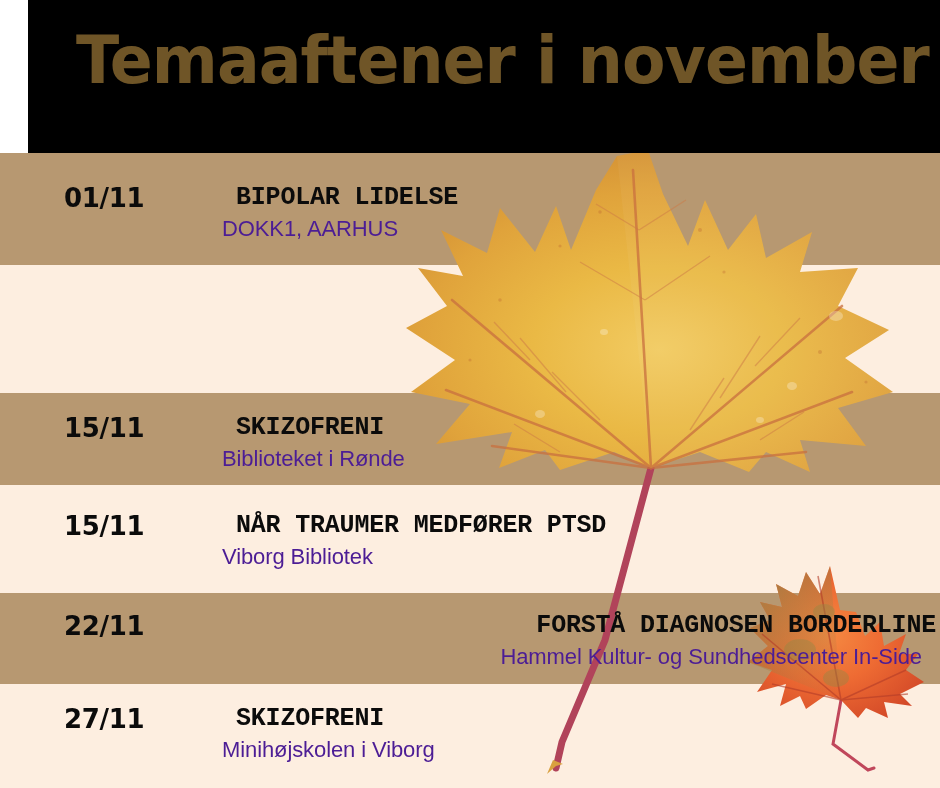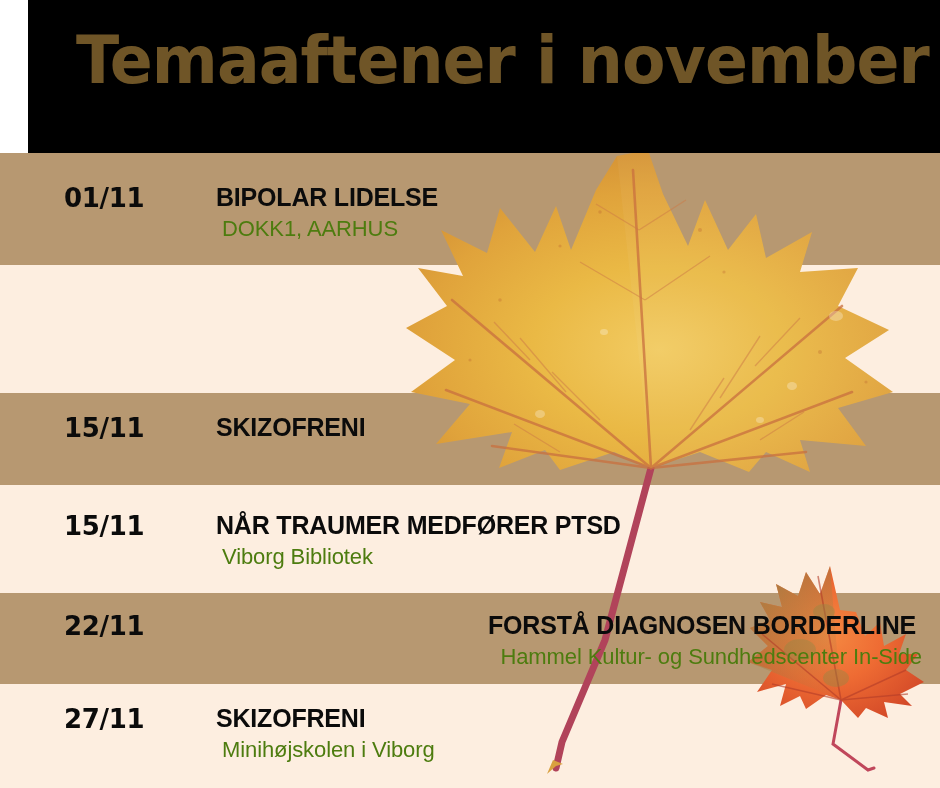--- a/index.html
+++ b/index.html
@@ -77,37 +77,37 @@
     left: 64px;
     font-family: "DejaVu Sans", sans-serif;
     font-size: 26px;
     font-weight: 700;
     color: #0b0b0b;
     letter-spacing: -0.3px;
     white-space: nowrap;
   }
   .row-title {
     position: absolute;
-    left: 216px;
+    left: 236px;
     width: 700px;
-    font-family: Liberation Sans, sans-serif;
+    font-family: Liberation Mono, monospace;
     font-size: 25px;
     font-weight: 700;
     color: #0b0b0b;
     letter-spacing: -0.2px;
     line-height: 1.32;
   }
   .row-venue {
     position: absolute;
     left: 222px;
     width: 700px;
     font-family: "Liberation Sans", sans-serif;
     font-size: 22px;
     font-weight: 400;
-    color: #4d7c0f;
+    color: #4c1d95;
     letter-spacing: -0.1px;
     line-height: 1.25;
   }
 
   
 </style>
 </head>
 <body>
 
 <div id="poster">
@@ -230,20 +230,21 @@
     <div class="row" style="top:153px;height:112px;">
       <div class="row-date" style="top:30px;">01/11</div>
       <div class="row-title" style="top:28px;">BIPOLAR LIDELSE</div>
       <div class="row-venue" style="top:62px;">DOKK1, AARHUS</div>
     </div>
 
 
     <div class="row" style="top:393px;height:92px;">
       <div class="row-date" style="top:20px;">15/11</div>
       <div class="row-title" style="top:18px;">SKIZOFRENI</div>
+      <div class="row-venue" style="top:52px;">Biblioteket i Rønde</div>
     </div>
 
     <div class="row" style="top:485px;height:108px;">
       <div class="row-date" style="top:26px;">15/11</div>
       <div class="row-title" style="top:24px;">NÅR TRAUMER MEDFØRER PTSD</div>
       <div class="row-venue" style="top:58px;">Viborg Bibliotek</div>
     </div>
 
     <div class="row" style="top:593px;height:91px;text-align:right;">
       <div class="row-date" style="top:18px;">22/11</div>

